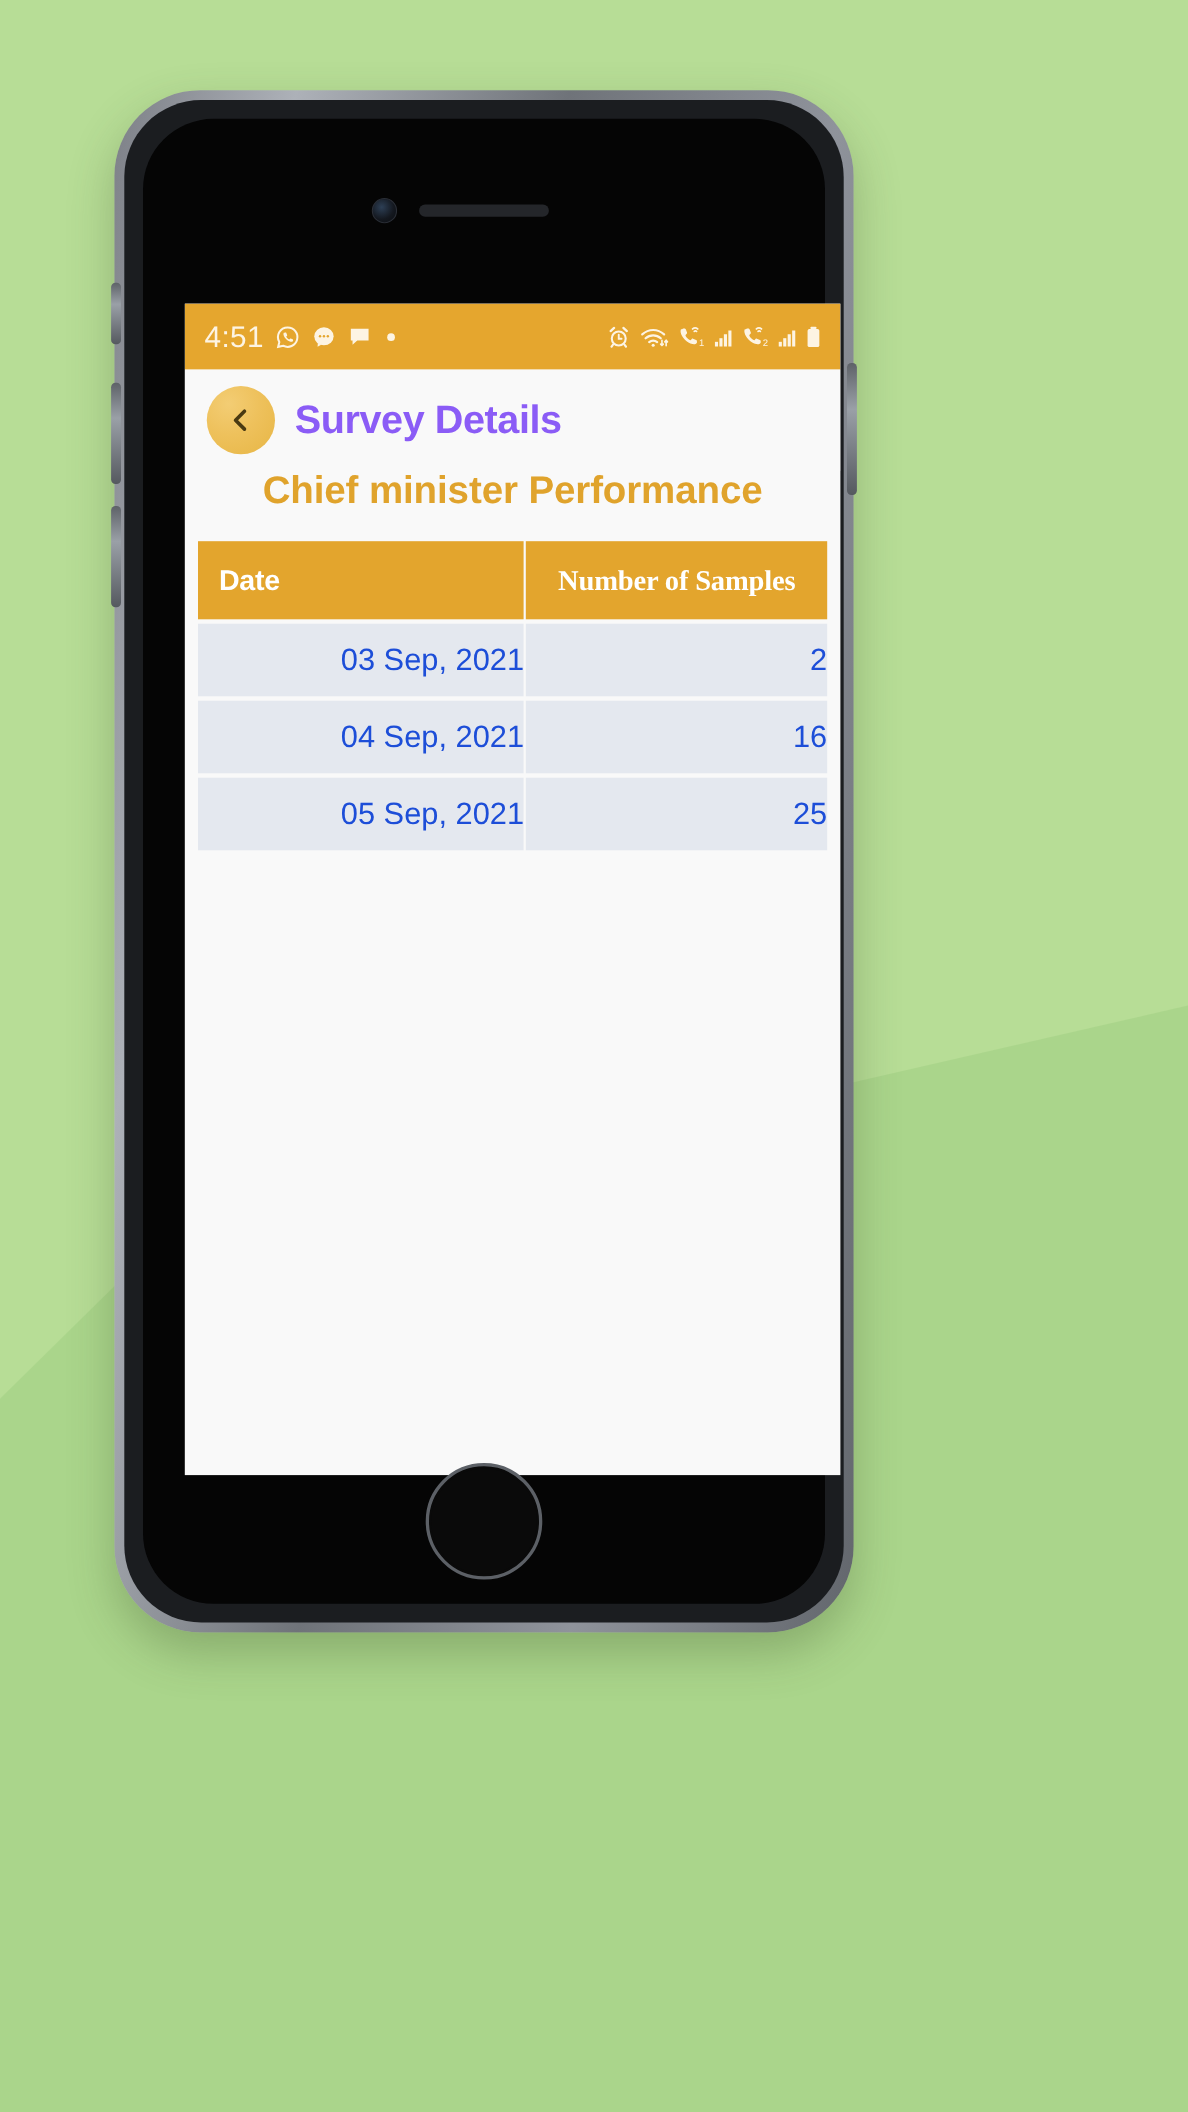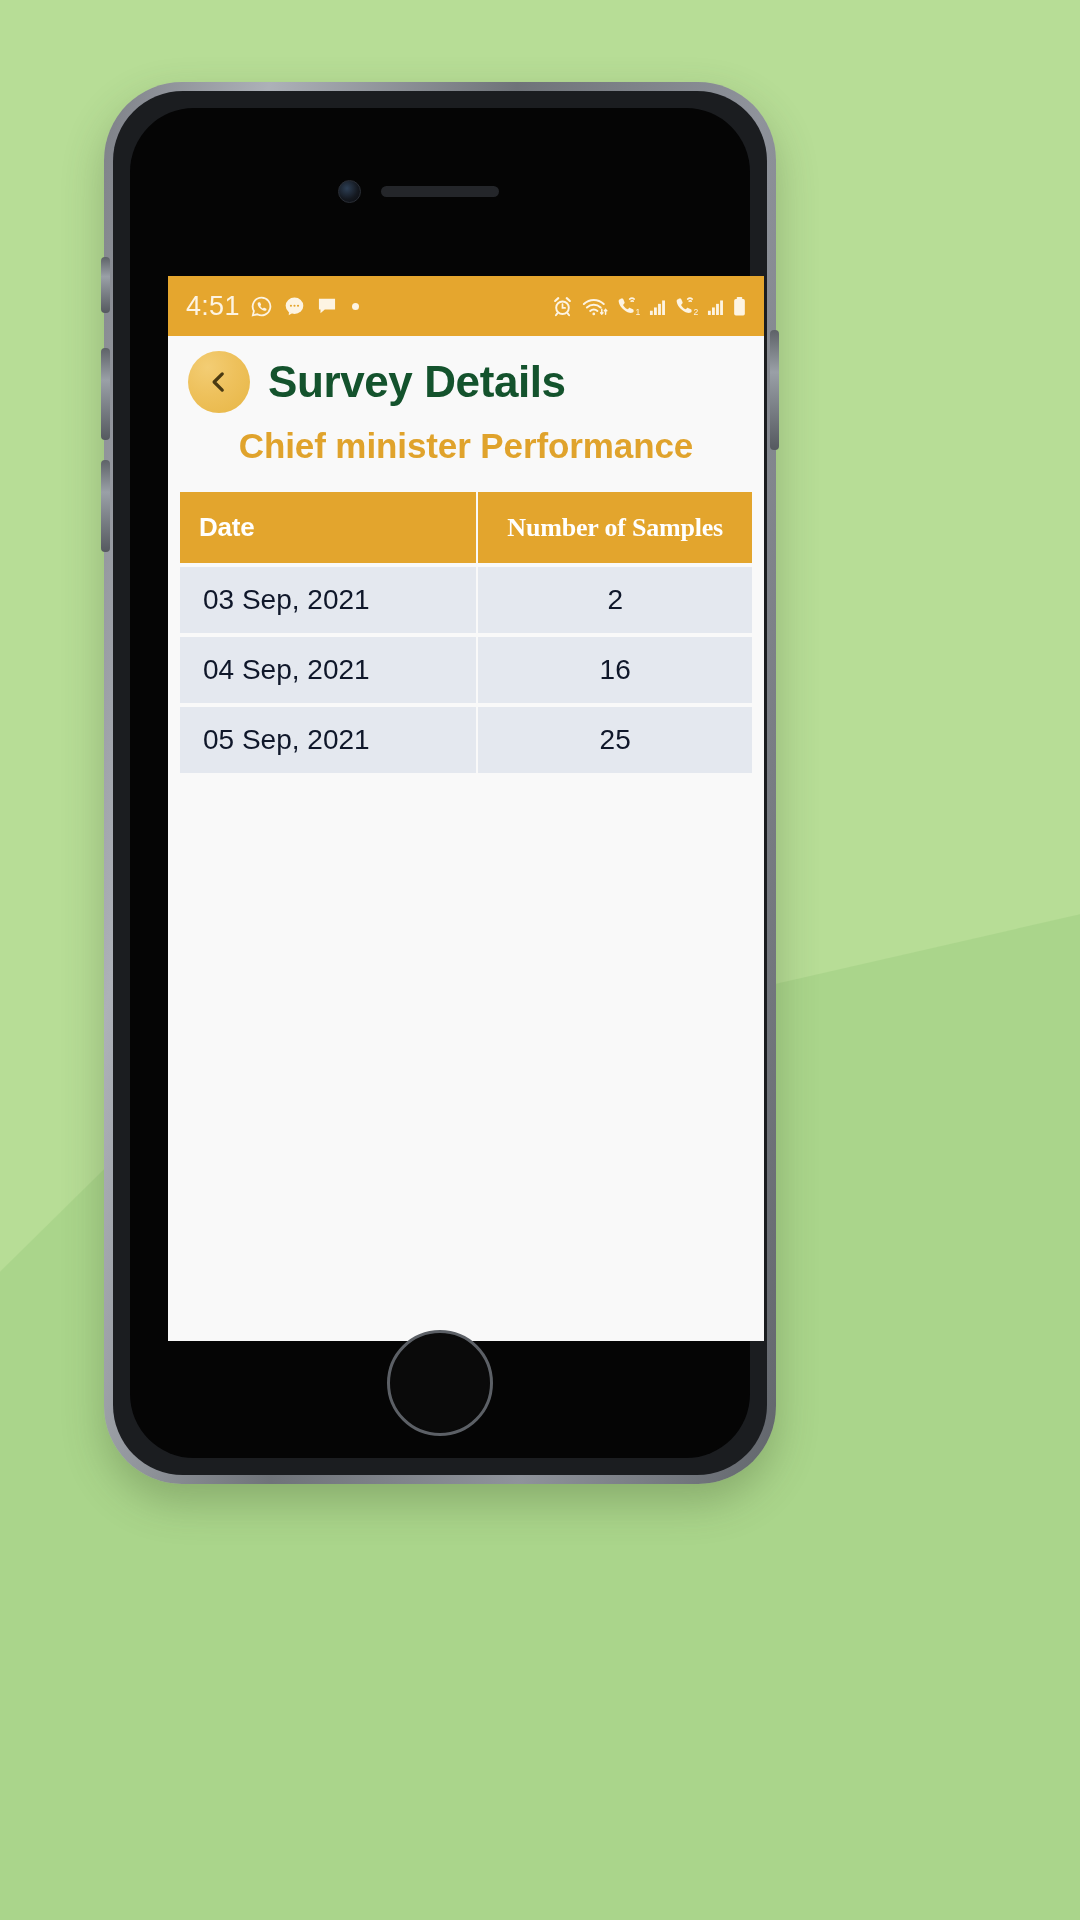--- a/index.html
+++ b/index.html
@@ -136,23 +136,23 @@
     width:62px; height:62px;
     flex:0 0 62px;
     border-radius:50%;
     background:radial-gradient(circle at 32% 26%, #f3cd74 0%, #eec15c 45%, #e7b645 100%);
     border:none;
     display:flex; align-items:center; justify-content:center;
     cursor:pointer;
   }
   #back-button svg { display:block; }
   #page-title {
-    font-size:44px;
+    font-size:36px;
     font-weight:bold;
-    color:#14532d;
+    color:#8b5cf6;
     letter-spacing:-.4px;
     line-height:1;
   }
 
   
   #survey-name {
     text-align:center;
     font-size:35px;
     font-weight:bold;
     color:#e0a32c;
@@ -175,24 +175,25 @@
     color:#ffffff;
     font-size:26px;
     font-weight:bold;
     height:71px;
     letter-spacing:-.2px;
   }
   th.col-date    { text-align:left;   padding-left:19px; width:52%; }
   th.col-samples { text-align:center; width:48%;font-family:Liberation Serif, serif; }
   #data-table tbody td {
     background:#e4e8ef;
-    color:#0f172a;
+    color:#1d4ed8;
     font-size:28px;
     height:66px;
     font-weight:400;
+    text-align:right;
   }
   td.cell-date    { text-align:left;   padding-left:23px; }
   td.cell-samples { text-align:center; }
 </style>
 </head>
 <body>
 
 <div id="backdrop">
   <div id="backdrop-shade"></div>
 

